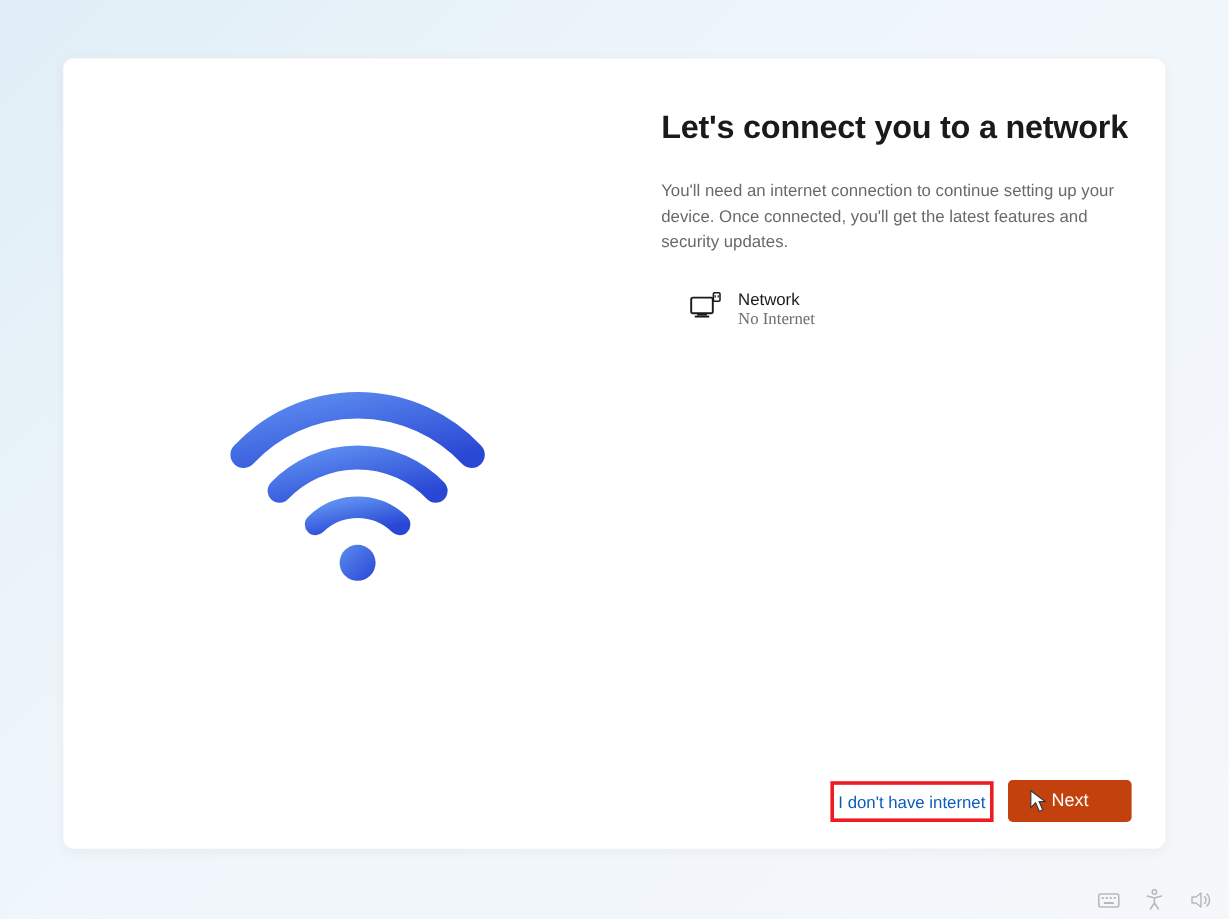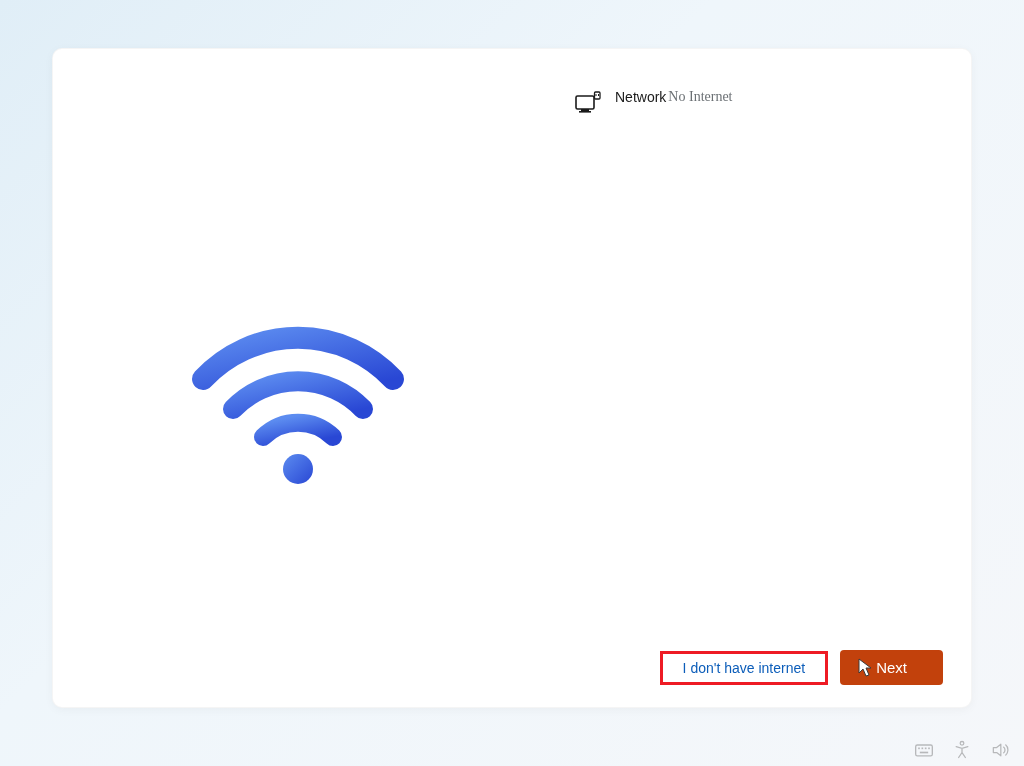--- a/index.html
+++ b/index.html
@@ -60,21 +60,21 @@
       padding-left: 24px;
     }
     .network-icon {
       width: 26px;
       height: 26px;
       flex-shrink: 0;
       margin-top: 2px;
     }
     .network-text {
       display: flex;
-      flex-direction: row;
+      flex-direction: column;
       gap: 2px;
     }
     .network-name {
       font-size: 14px;
       color: #1a1a1a;
       font-weight: 400;
     }
     .network-status {
       font-size: 14px;
       color: #6b7074;
@@ -86,21 +86,21 @@
       right: 28px;
       display: flex;
       gap: 12px;
       align-items: center;
     }
     .link-button {
       background: #ffffff;
       border: 3px solid #ee1b24;
       color: #0c5db9;
       font-size: 14px;
-      padding: 6px 20px;
+      padding: 6px 4px;
       cursor: pointer;
       font-family: inherit;
       font-weight: 400;
     }
     .next-button {
       background: #c2410c;
       color: #ffffff;
       border: none;
       font-size: 15px;
       padding: 9px 36px;
@@ -147,20 +147,22 @@
 
       <path d="M 50 100 A 90 90 0 0 1 180 100" stroke="url(#wgrad)" stroke-width="20" fill="none" stroke-linecap="round"></path>
 
       <path d="M 80 128 A 50 50 0 0 1 150 128" stroke="url(#wgrad)" stroke-width="18" fill="none" stroke-linecap="round"></path>
 
       <circle cx="115" cy="160" r="15" fill="url(#wgrad)"></circle>
     </svg>
   </div>
 
   <div class="content-area">
+    <h1 class="page-title">Let's connect you to a network</h1>
+    <p class="page-description">You'll need an internet connection to continue setting up your device. Once connected, you'll get the latest features and security updates.</p>
 
     <div class="network-item">
       <div class="network-icon">
         <svg viewBox="0 0 26 26">
           <rect x="1" y="5" width="18" height="13" rx="1.5" stroke="#1a1a1a" stroke-width="1.6" fill="none"></rect>
           <rect x="6" y="18" width="8" height="2" fill="#1a1a1a"></rect>
           <rect x="4" y="20" width="12" height="1.6" fill="#1a1a1a"></rect>
           <rect x="19.5" y="1" width="5.5" height="7" rx="1" stroke="#1a1a1a" stroke-width="1.3" fill="none"></rect>
           <line x1="21" y1="3" x2="21" y2="5" stroke="#1a1a1a" stroke-width="1"></line>
           <line x1="23.5" y1="3" x2="23.5" y2="5" stroke="#1a1a1a" stroke-width="1"></line>

